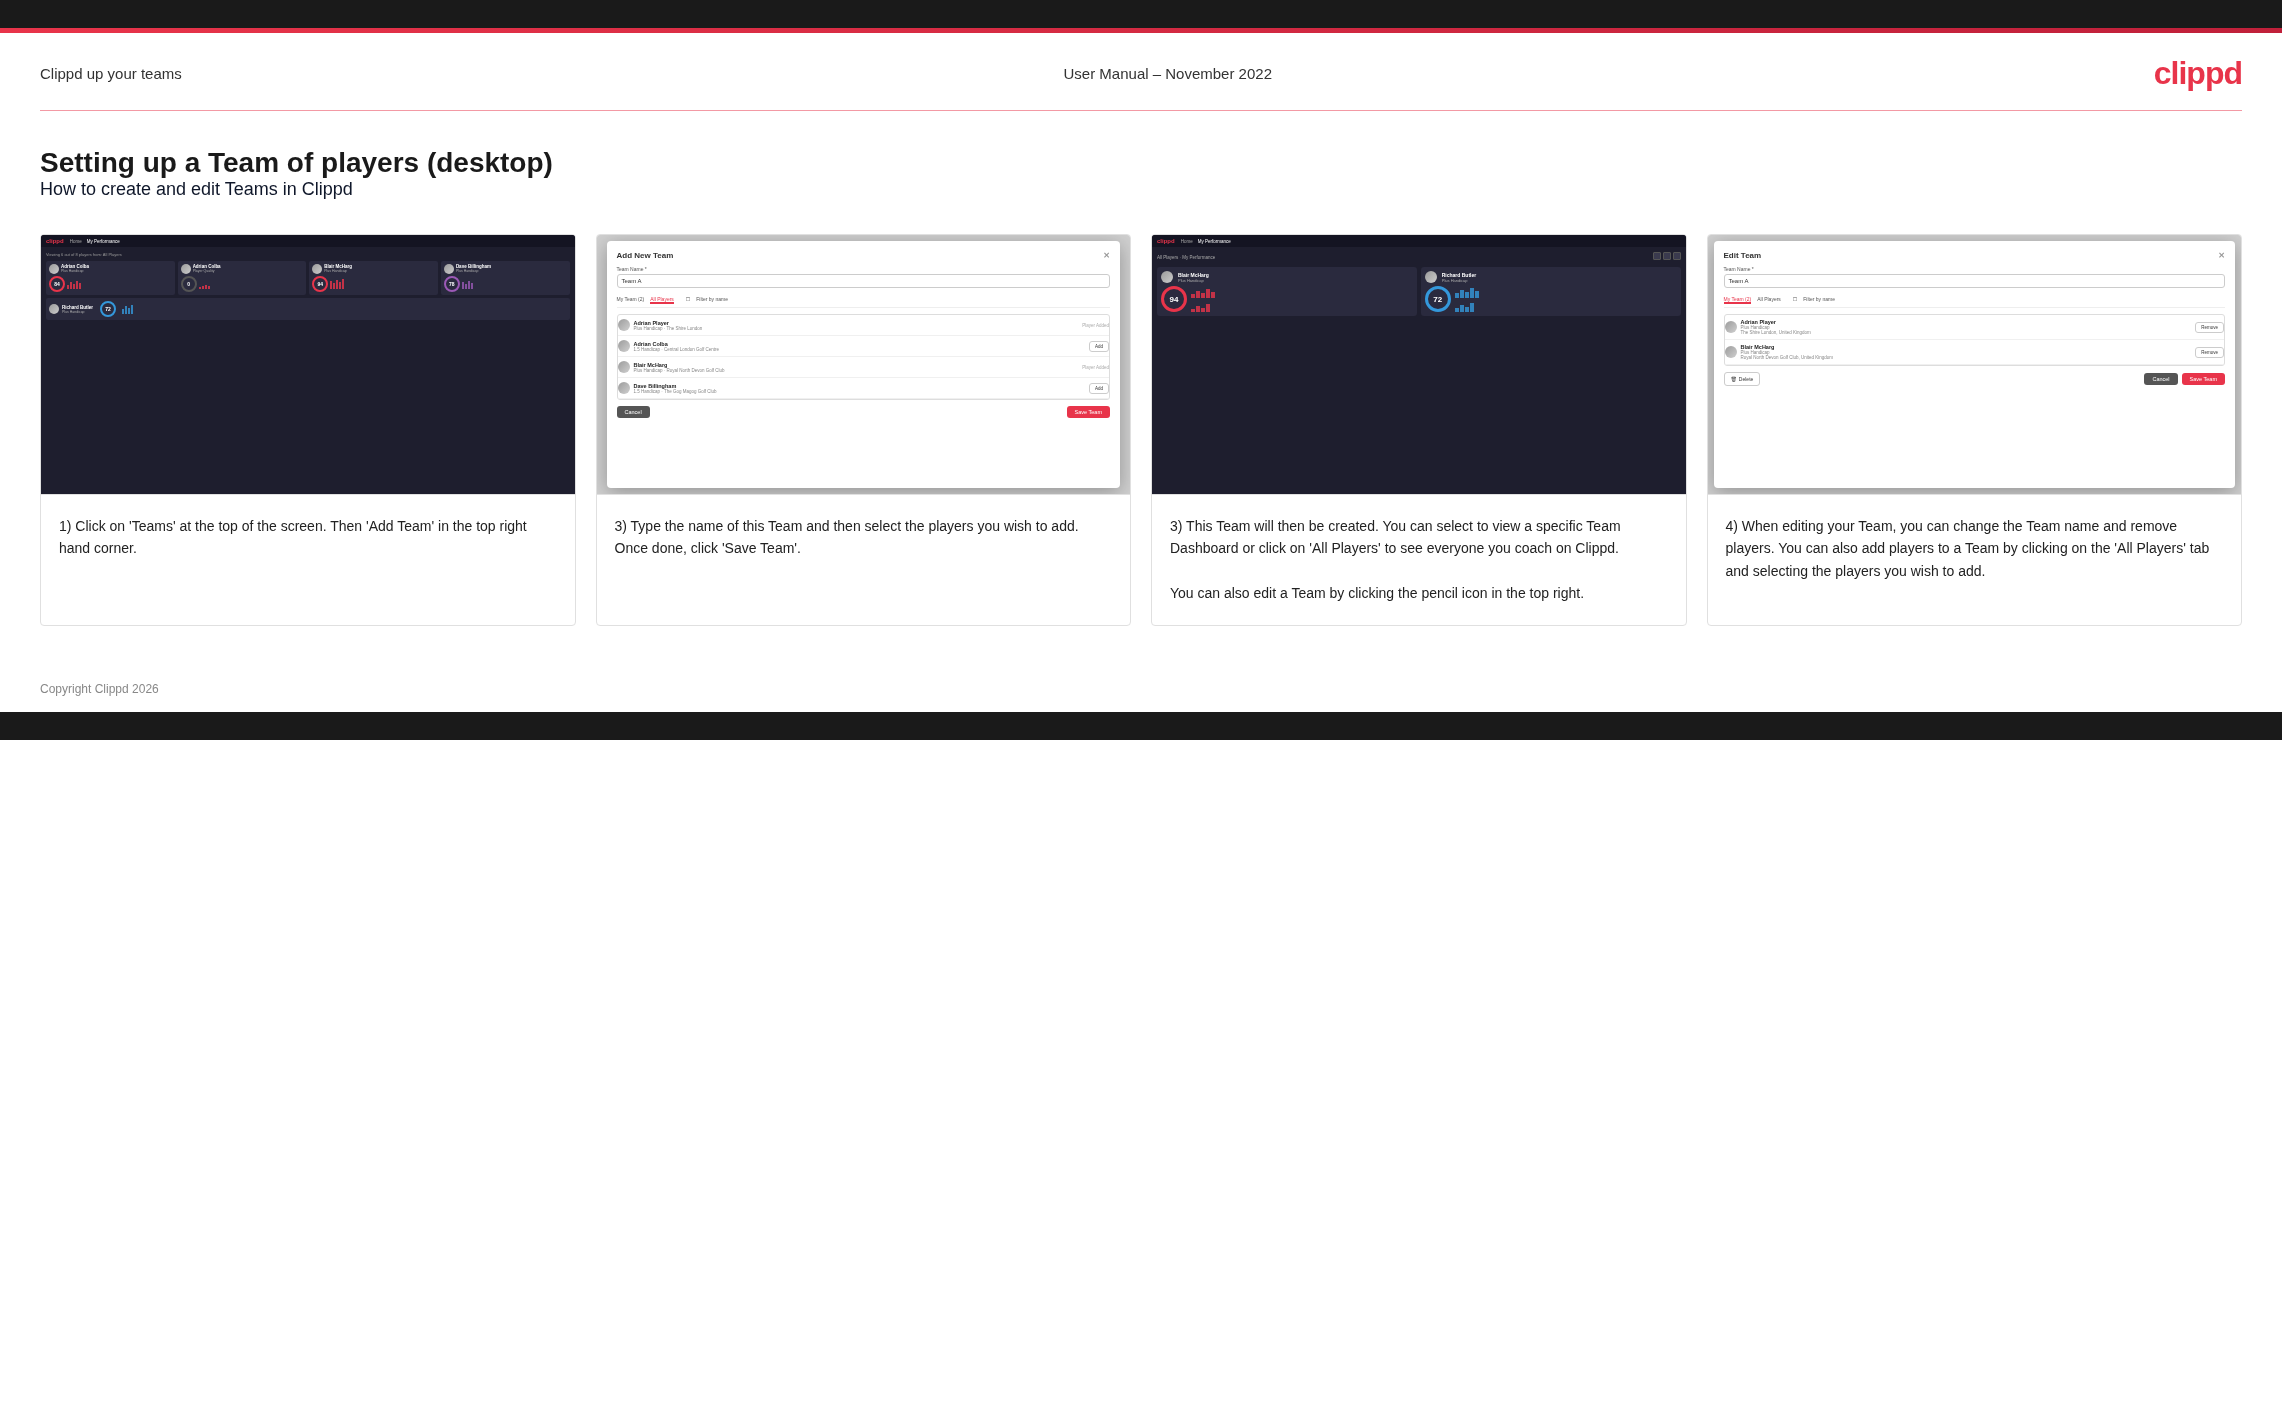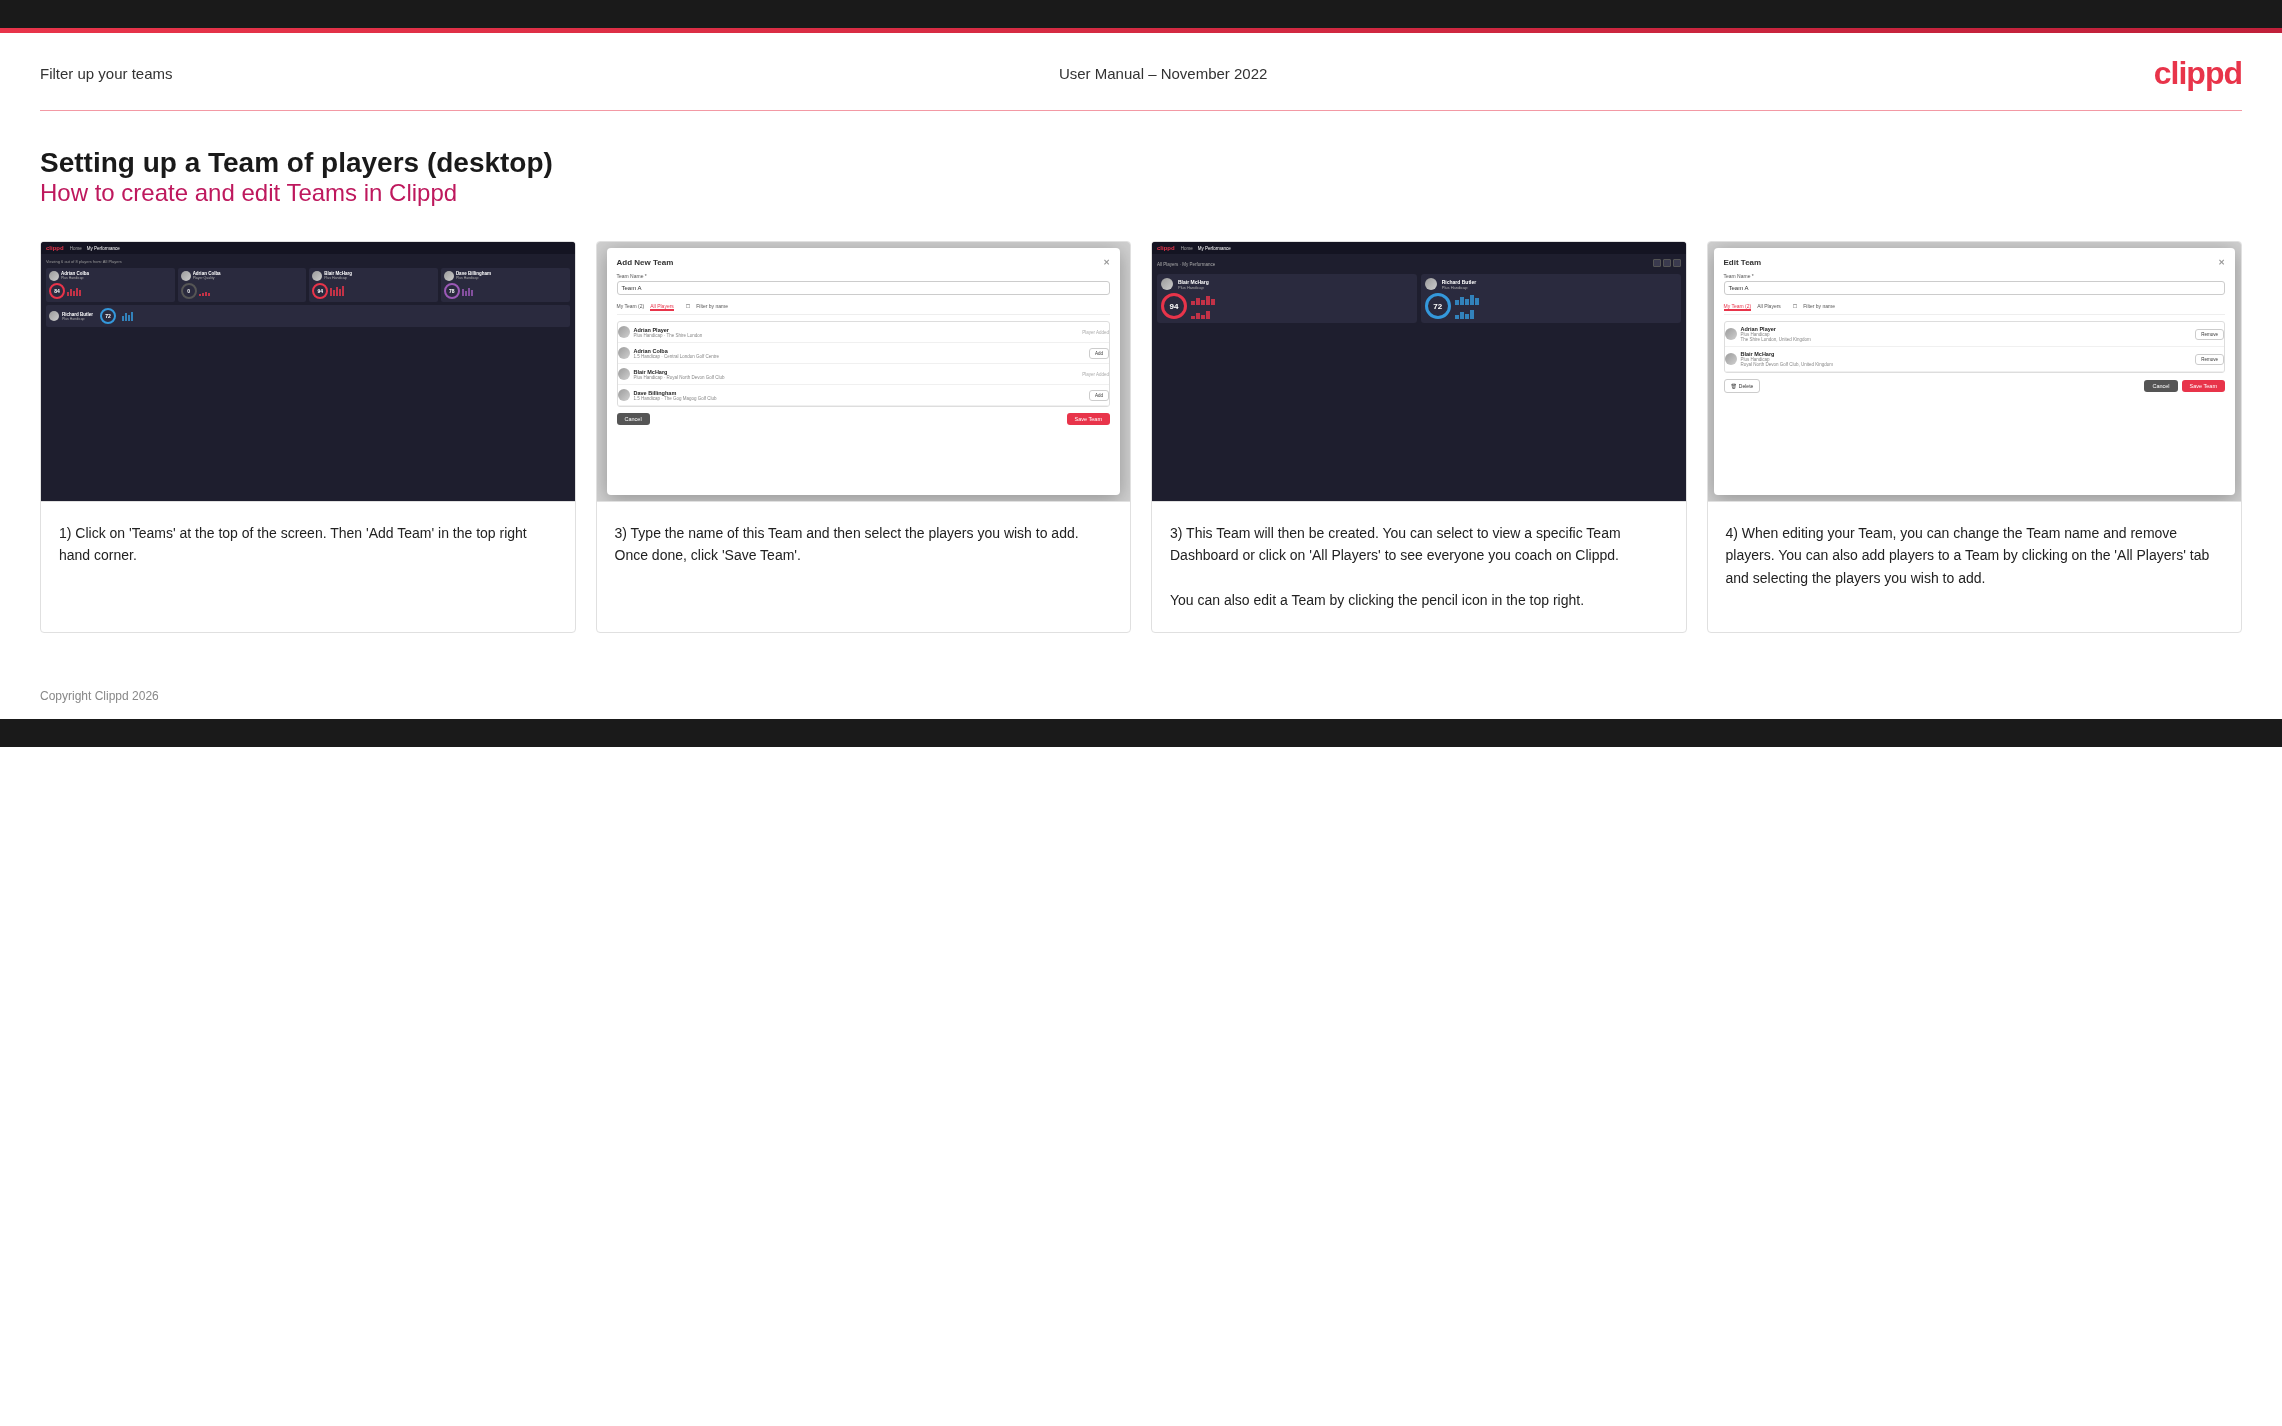--- a/index.html
+++ b/index.html
@@ -57,23 +57,23 @@
     
     .page-title-section {
       padding: 36px 40px 24px 40px;
     }
     .page-title-section h1 {
       font-size: 28px;
       font-weight: 700;
       color: #1a1a1a;
     }
     .page-title-section h2 {
-      font-size: 24px;
+      font-size: 18px;
       font-weight: 400;
-      color: #be185d;
+      color: #0f172a;
     }
 
     
     .steps-grid {
       display: grid;
       grid-template-columns: repeat(4, 1fr);
       gap: 20px;
       padding: 10px 40px 40px 40px;
     }
 
@@ -467,21 +467,21 @@
       border: 1px solid #555;
     }
   </style>
 </head>
 <body>
 
 <div class="top-bar"></div>
 <div class="accent-line"></div>
 
 <div class="header">
-  <div class="header-left">Filter up your teams</div>
+  <div class="header-left">Clippd up your teams</div>
   <div class="header-center">User Manual – November 2022</div>
   <div class="header-right">
     <span class="logo">clippd</span>
   </div>
 </div>
 
 <div class="divider"></div>
 
 <div class="page-title-section">
   <h1>Setting up a Team of players (desktop)</h1>

